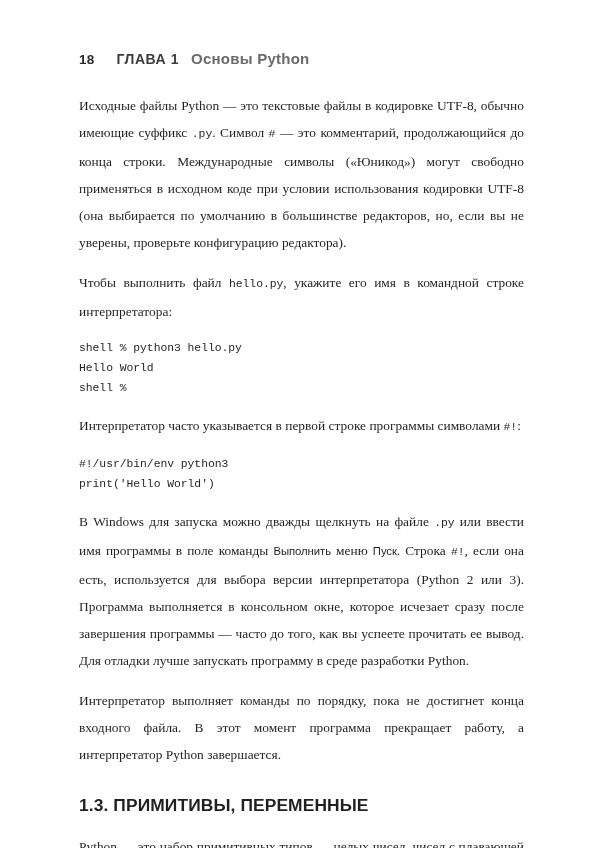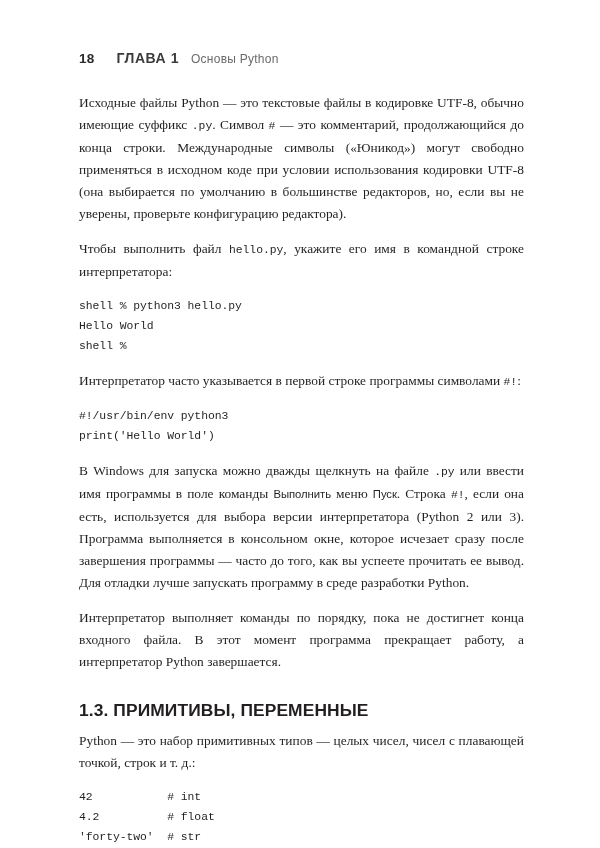--- a/index.html
+++ b/index.html
@@ -43,38 +43,38 @@
     margin-right: 22px;
   }
   .chap-label {
     font-size: 14px;
     font-weight: bold;
     color: #3b3b3d;
     letter-spacing: 0.55px;
     margin-right: 12px;
   }
   .chap-title {
-    font-size: 12px;
-    font-weight: normal;
+    font-size: 15px;
+    font-weight: bold;
     color: #6a6a6d;
     letter-spacing: 0.25px;
   }
 
   
   .column {
     position: absolute;
     left: 79px;
     top: 92px;
     width: 445px;
   }
 
   p.body {
     margin: 0 0 13px 0;
     font-size: 13.4px;
-    line-height: 22px;
+    line-height: 27px;
     text-align: justify;
     text-justify: inter-word;
     hyphens: manual;
     letter-spacing: 0.01px;
   }
   p.body:last-child { margin-bottom: 0; }
 
   
   code.inl {
     font-family: "Liberation Mono", "DejaVu Sans Mono", monospace;
@@ -102,21 +102,21 @@
   }
 
   
   h2.section {
     font-family: "Liberation Sans", "DejaVu Sans", sans-serif;
     font-weight: bold;
     font-size: 17.4px;
     line-height: 22.5px;
     letter-spacing: 0.1px;
     color: #231f20;
-    margin: 26px 0 8px 0;
+    margin: 26px 0 16px 0;
     text-transform: none;
   }
 </style>
 </head>
 <body>
 
 <div class="page">
 
   <div class="running-head">
     <span class="folio">18</span>

